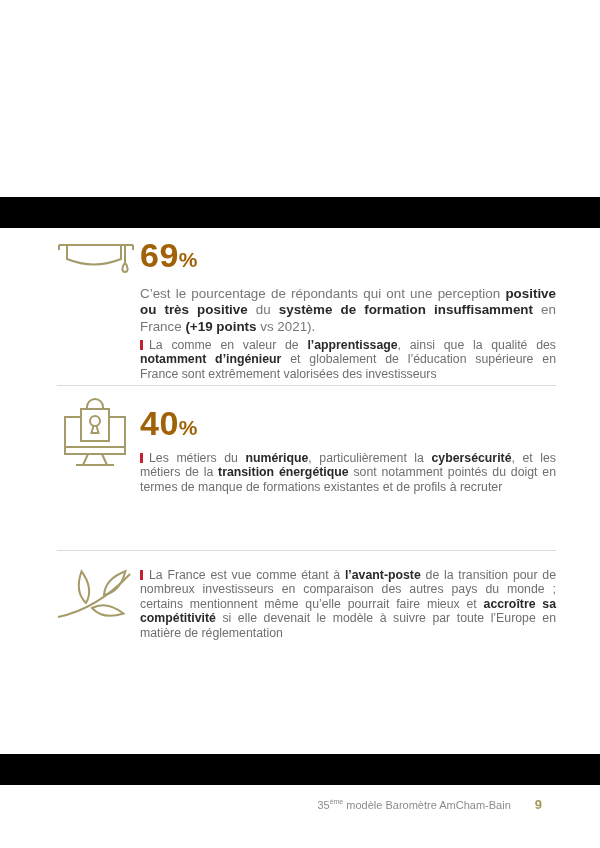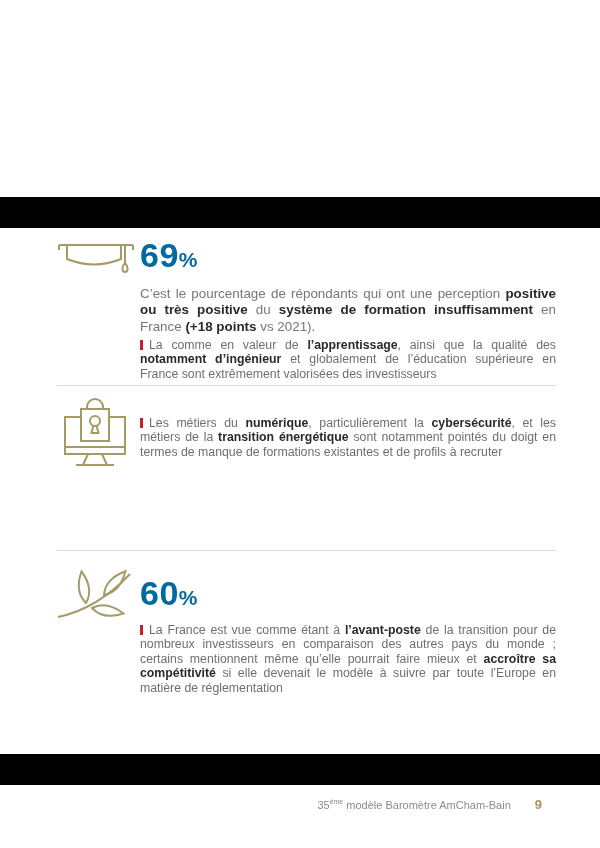--- a/index.html
+++ b/index.html
@@ -16,38 +16,38 @@
   .sec-2{top:396px;}
   .sec-3{top:558px;}
 
   .icon-box{position:absolute;left:0;top:0;}
   .sec-1 .icon-box{top:3px;left:1px;}
   .sec-2 .icon-box{top:1px;left:7px;}
   .sec-3 .icon-box{top:4px;left:-2px;}
 
   .text-col{margin-left:83px;}
 
-  .stat{color:#0369a1;font-weight:bold;font-size:34px;line-height:30px;letter-spacing:.5px;}
+  .stat{color:#a16207;font-weight:bold;font-size:34px;line-height:30px;letter-spacing:.5px;}
   .stat .pct{font-size:21px;}
   .sec-2 .stat{margin-top:12px;}
   .sec-3 .stat{margin-top:20px;}
 
   .para{
     margin:11px 0 0 0;font-size:13.4px;line-height:16.3px;color:#76777A;
     text-align:justify;
   }
   .sec-2 .para{margin-top:9px;}
   .sec-3 .para{margin-top:7px;}
   .para .b,.note .b{color:#2A2A2C;font-weight:bold;}
 
   .note{
     margin:3px 0 0 0;font-size:12.3px;line-height:14.4px;color:#6E6F72;
     text-align:justify;
   }
-  .sec-2 .note{margin-top:20px;}
+  .sec-2 .note{margin-top:8px;}
   .sec-3 .note{margin-top:10px;}
 
   .note-bar{
     display:inline-block;width:3px;height:10px;background:#C4212F;
     margin-right:6px;vertical-align:-1px;
   }
 
   .divider{position:absolute;left:57px;width:499px;height:1px;background:#DBDBDB;}
   .div-1{top:385px;}
   .div-2{top:550px;}
@@ -76,21 +76,21 @@
           <path d="M1 2 V7"></path>
           <path d="M75 2 V7"></path>
           <path d="M9 2 V16 Q36 27 63 16 V2"></path>
           <path d="M67 2 V20"></path>
           <path d="M67 20 c-3.5 3.5 -3.5 9 0 9 c3.5 0 3.5 -5.5 0 -9 Z"></path>
         </g>
       </svg>
     </div>
     <div class="text-col">
       <div class="stat"><span>69</span><span class="pct">%</span></div>
-      <p class="para"><span>C’est le pourcentage de répondants qui ont une perception </span><span class="b">positive ou très positive</span><span> du </span><span class="b">système de formation insuffisamment</span><span> en France </span><span class="b">(+18 points</span><span> vs 2021).</span></p>
+      <p class="para"><span>C’est le pourcentage de répondants qui ont une perception </span><span class="b">positive ou très positive</span><span> du </span><span class="b">système de formation insuffisamment</span><span> en France </span><span class="b">(+19 points</span><span> vs 2021).</span></p>
       <p class="note"><span class="note-bar"></span><span><span>La comme en valeur de </span><span class="b">l’apprentissage</span><span>, ainsi que la qualité des </span><span class="b">notamment d’ingénieur</span><span> et globalement de l’éducation supérieure en France sont extrêmement valorisées des investisseurs</span></span></p>
     </div>
   </section>
 
   <div class="divider div-1"></div>
 
   <section class="sec-2">
     <div class="icon-box">
       <svg viewBox="0 0 62 74" width="62" height="74">
         <g fill="none" stroke="#A59B68" stroke-width="2">
@@ -100,20 +100,21 @@
           <path d="M38 57 L43 68"></path>
           <path d="M12 68 H50"></path>
           <path d="M23 12 V10 a8 8 0 0 1 16 0 V12"></path>
           <rect x="17" y="12" width="28" height="32" fill="#ffffff"></rect>
           <circle cx="31" cy="24" r="5"></circle>
           <path d="M29.5 28.5 L27.5 36 H34.5 L32.5 28.5"></path>
         </g>
       </svg>
     </div>
     <div class="text-col">
+      <div class="stat"><span>40</span><span class="pct">%</span></div>
       <p class="note"><span class="note-bar"></span><span><span>Les métiers du </span><span class="b">numérique</span><span>, particulièrement la </span><span class="b">cybersécurité</span><span>, et les métiers de la </span><span class="b">transition énergétique</span><span> sont notamment pointés du doigt en termes de manque de formations existantes et de profils à recruter</span></span></p>
     </div>
   </section>
 
   <div class="divider div-2"></div>
 
   <section class="sec-3">
     <div class="icon-box">
       <svg viewBox="0 0 80 58" width="80" height="58">
         <defs>
@@ -121,21 +122,20 @@
         </defs>
         <g fill="none" stroke="#A59B68" stroke-width="2">
           <path d="M3 55 Q42 47 75 12"></path>
           <use href="#leaf" transform="translate(31,41) rotate(-8)"></use>
           <use href="#leaf" transform="translate(49,33) rotate(42)"></use>
           <use href="#leaf" transform="translate(37,46) rotate(100)"></use>
         </g>
       </svg>
     </div>
     <div class="text-col">
-      <div class="stat"><span>60</span><span class="pct">%</span></div>
       <p class="note"><span class="note-bar"></span><span><span>La France est vue comme étant à </span><span class="b">l’avant-poste</span><span> de la transition pour de nombreux investisseurs en comparaison des autres pays du monde ; certains mentionnent même qu’elle pourrait faire mieux et </span><span class="b">accroître sa compétitivité</span><span> si elle devenait le modèle à suivre par toute l’Europe en matière de réglementation</span></span></p>
     </div>
   </section>
 
   <div class="black-bar bar-bottom"></div>
 
   <div class="footer">
     <span class="edition"><span>35</span><sup>ème</sup><span> modèle Baromètre AmCham-Bain</span></span>
     <span class="page-num">9</span>
   </div>

